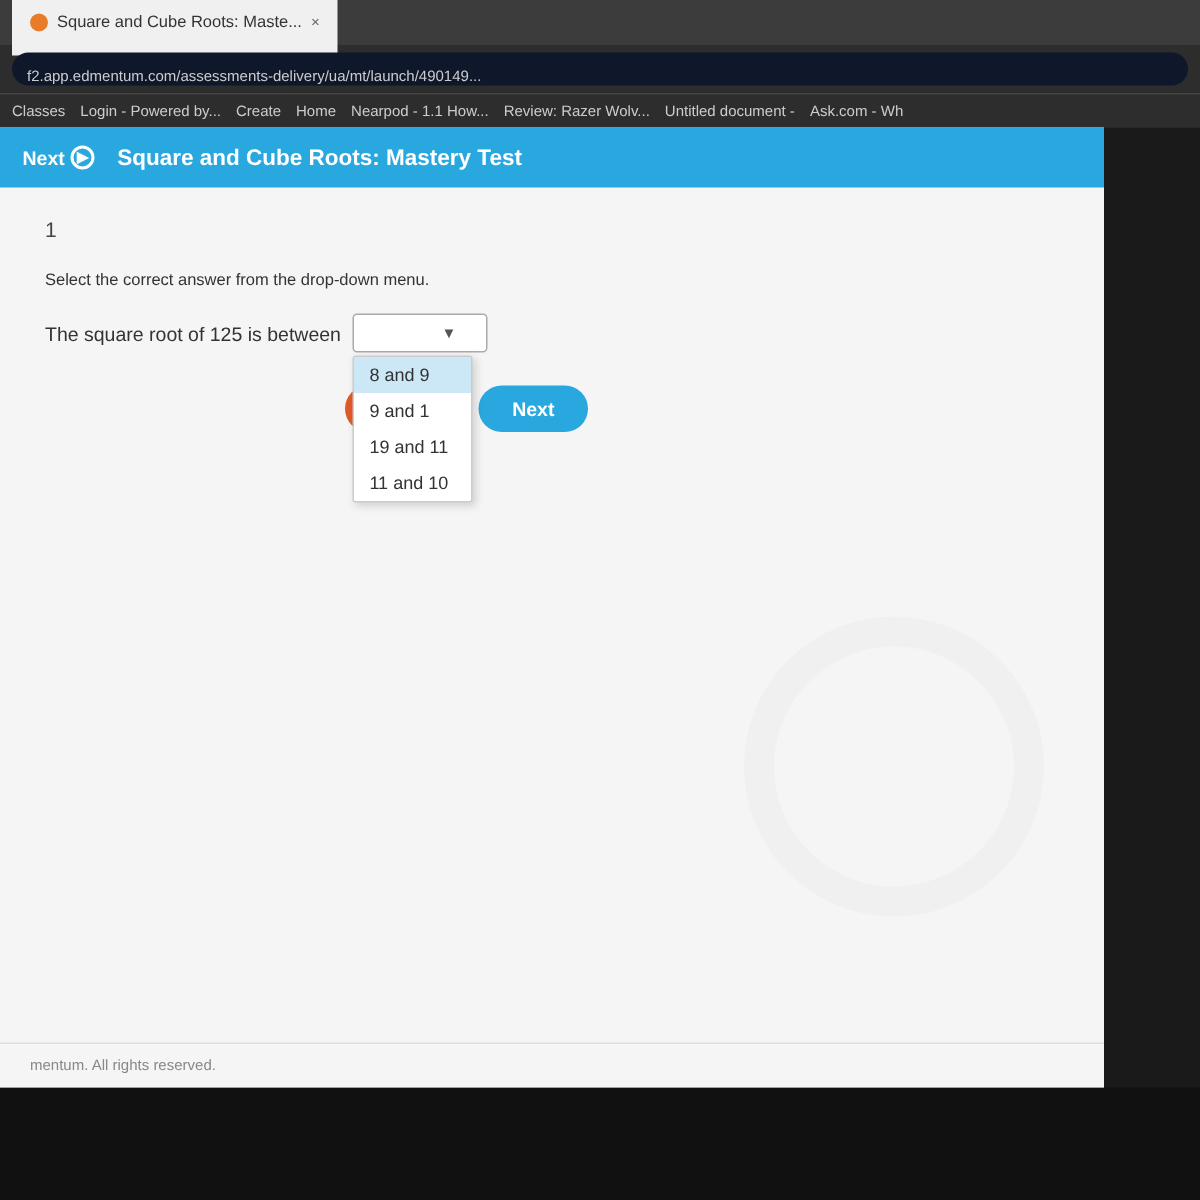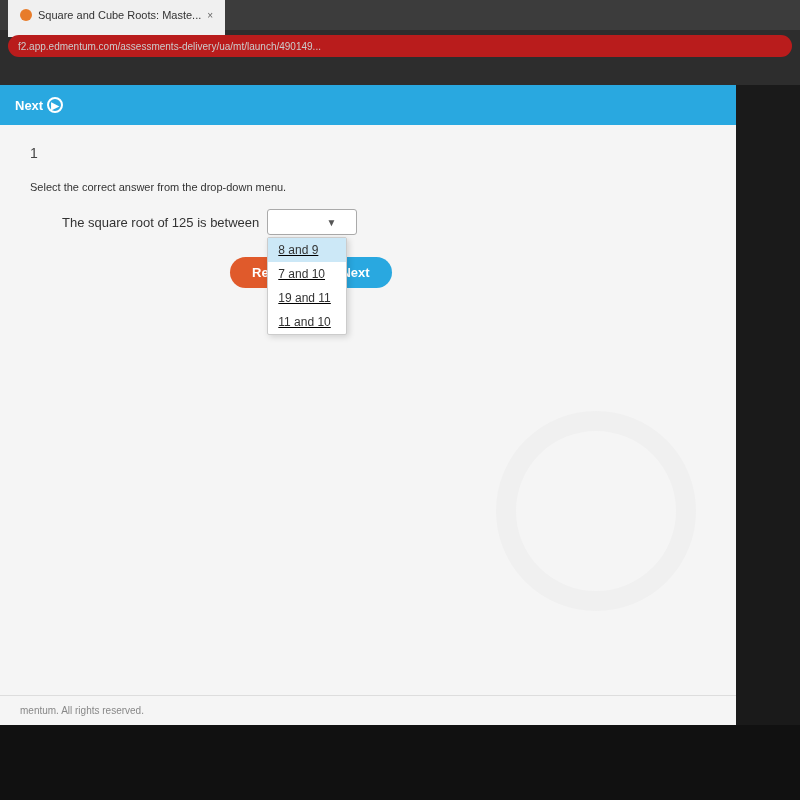--- a/index.html
+++ b/index.html
@@ -54,25 +54,25 @@
       background: #2d2d2d;
       height: 32px;
       display: flex;
       align-items: center;
       padding: 0 8px;
       gap: 6px;
     }
 
     .address-bar {
       flex: 1;
-      background: #b91c1c;
+      background: #0f172a;
       border-radius: 12px;
       height: 22px;
       display: flex;
-      align-items: center;
+      align-items: flex-end;
       padding: 0 10px;
       font-size: 10px;
       color: #ccc;
       overflow: hidden;
       white-space: nowrap;
     }
 
     .bookmarks-bar {
       background: #2d2d2d;
       height: 23px;
@@ -162,41 +162,39 @@
       align-items: flex-start;
       gap: 8px;
       margin-bottom: 20px;
       position: relative;
     }
 
     .question-text {
       font-size: 13px;
       color: #333;
       line-height: 28px;
-      margin-left: 32px;
     }
 
     
     .dropdown-wrapper {
       position: relative;
       display: inline-block;
     }
 
     
     .dropdown-menu {
       position: absolute;
       top: 28px;
       left: 0;
       background: white;
       border: 1px solid #ccc;
       border-radius: 2px;
       z-index: 100;
       min-width: 80px;
       box-shadow: 2px 2px 6px rgba(0,0,0,0.15);
-      text-decoration: underline;
     }
 
     .dropdown-option {
       padding: 5px 10px;
       font-size: 12px;
       color: #333;
       cursor: pointer;
       white-space: nowrap;
     }
 
@@ -292,47 +290,58 @@
       <span class="tab-close">×</span>
     </div>
   </div>
 
   <div class="address-bar-row">
     <div class="address-bar">
       <span>f2.app.edmentum.com/assessments-delivery/ua/mt/launch/490149...</span>
     </div>
   </div>
 
+  <div class="bookmarks-bar">
+    <span class="bookmark-item">Classes</span>
+    <span class="bookmark-item">Login - Powered by...</span>
+    <span class="bookmark-item">Create</span>
+    <span class="bookmark-item">Home</span>
+    <span class="bookmark-item">Nearpod - 1.1 How...</span>
+    <span class="bookmark-item">Review: Razer Wolv...</span>
+    <span class="bookmark-item">Untitled document -</span>
+    <span class="bookmark-item">Ask.com - Wh</span>
+  </div>
 </div>
 
 <div class="app-container">
 
   <div class="top-nav">
     <button class="nav-next-btn">
       <span>Next</span>
       <span class="nav-arrow">▶</span>
     </button>
+    <span class="nav-title">Square and Cube Roots: Mastery Test</span>
   </div>
 
   <div class="main-content">
     <div class="question-number">1</div>
     <div class="instruction-text">Select the correct answer from the drop-down menu.</div>
 
     <div class="question-row">
       <span class="question-text">The square root of 125 is between</span>
 
       <div class="dropdown-wrapper">
         <div style="border:1px solid #aaa; border-radius:3px; padding:3px 20px 3px 6px; font-size:12px; background:white; min-width:90px; height:26px; display:flex; align-items:center; cursor:pointer;">
           <span style="font-size:12px; color:#333;"></span>
           <span style="margin-left:auto; font-size:10px; color:#555;">▼</span>
         </div>
 
         <div class="dropdown-menu">
           <div class="dropdown-option highlighted">8 and 9</div>
-          <div class="dropdown-option">7 and 10</div>
+          <div class="dropdown-option">9 and 1</div>
           <div class="dropdown-option">19 and 11</div>
           <div class="dropdown-option">11 and 10</div>
         </div>
       </div>
     </div>
 
     <div class="button-row">
       <button class="reset-btn">Reset</button>
       <button class="next-btn">Next</button>
     </div>

